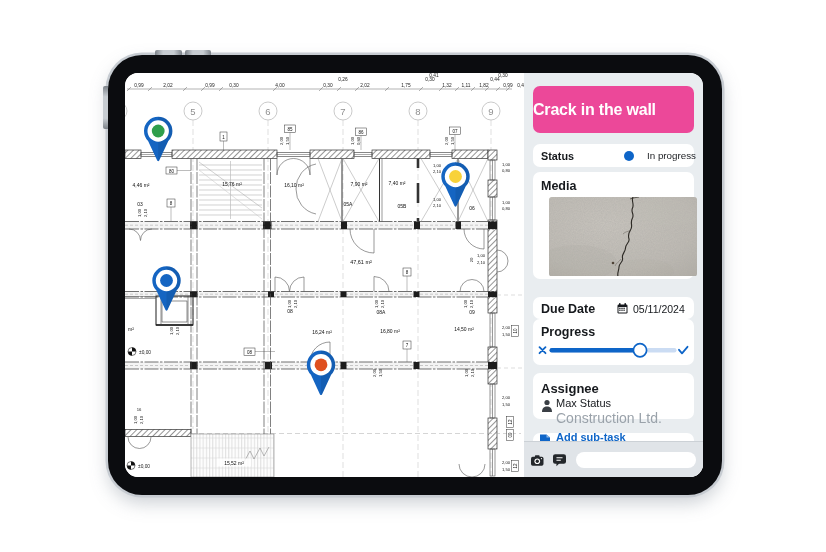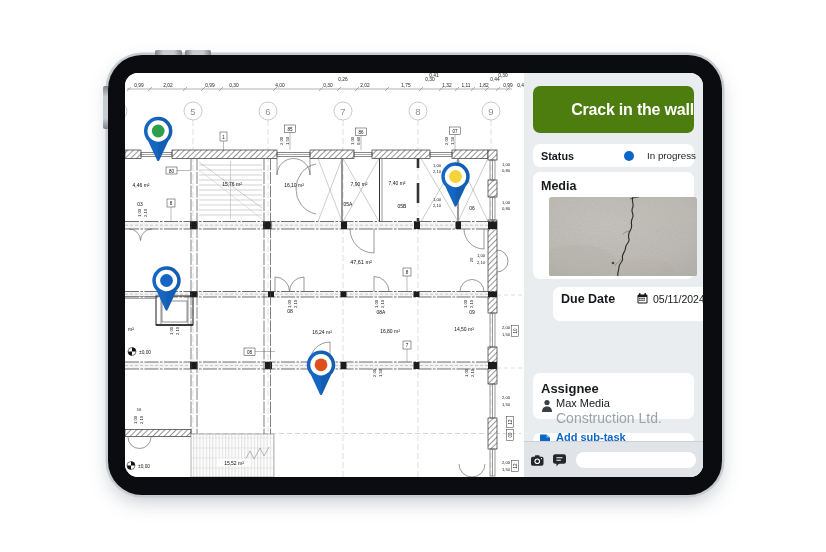--- a/index.html
+++ b/index.html
@@ -8,22 +8,22 @@
   
   .tablet{position:absolute;left:107.5px;top:55px;width:614px;height:440px;background:#0b0c0f;
     border-radius:34px;box-shadow:0 0 0 2.5px #c7ccd2, 0 8px 18px rgba(110,120,135,.35);}
   .btn-top{position:absolute;top:-5px;height:5px;background:linear-gradient(90deg,#7d838a,#c7ccd1 30%,#c7ccd1 70%,#7d838a);border-radius:2px 2px 0 0;}
   .btn-left{position:absolute;left:-4.5px;width:4.5px;background:linear-gradient(180deg,#7d838a,#c7ccd1 25%,#c7ccd1 75%,#7d838a);border-radius:2px 0 0 2px;}
   .screen{position:absolute;left:17.5px;top:18px;width:578px;height:404px;background:#fff;border-radius:13px;overflow:hidden;}
   .plan{position:absolute;left:0;top:0;}
   
   .panel{position:absolute;left:399px;top:0;width:179px;height:404px;background:#e9edf0;}
   .card{position:absolute;left:9px;width:161px;background:#fff;border-radius:7px;}
-  .hbtn{position:absolute;left:9px;width:161px;background:#4d7c0f;border-radius:7px;
-    color:#fff;font-weight:bold;font-size:16px;text-align:right;letter-spacing:-0.2px;}
+  .hbtn{position:absolute;left:9px;width:161px;background:#ec4899;border-radius:7px;
+    color:#fff;font-weight:bold;font-size:16px;text-align:left;letter-spacing:-0.2px;}
   .lbl{font-weight:bold;color:#16191d;font-size:11.5px;}
   .bottombar{position:absolute;left:0;top:367.5px;width:179px;height:36.5px;background:#e0e4e8;border-top:1px solid #ccd1d6;}
   .pill{position:absolute;left:52px;top:10.5px;width:120px;height:16px;background:#fff;border-radius:8.5px;}
 </style>
 </head>
 <body>
 
 <div class="tablet">
 
   <div class="btn-top" style="left:47px;width:27px;"></div>
@@ -606,48 +606,59 @@
           <ellipse cx="95" cy="74" rx="30" ry="12" fill="#98948c" opacity="0.06"></ellipse>
           <path d="M84,0 c-2,4 1.5,7 -0.5,11 c-2,4 2,6 0,10 c-3,5 1,8 -2,12 c-2,3 -2.5,6 -1.5,9 c1,3 -3.5,5 -3.5,9 c0,4 -4,6 -3,10 c1,4 -3.5,5 -3.5,9 c0,3 -2,6 -1,9.5" stroke="#2e2b26" stroke-width="1.15" fill="none"></path>
           <path d="M84,1 l6,-1 M84,1 l-3,1" stroke="#33302a" stroke-width="0.7" fill="none"></path>
           <path d="M82,33 c-3,2 -5,1 -8,4" stroke="#4a463f" stroke-width="0.5" fill="none" opacity="0.8"></path>
           <path d="M72,62 c-2,3 -5,4 -6,7" stroke="#4a463f" stroke-width="0.5" fill="none" opacity="0.7"></path>
           <circle cx="64" cy="66" r="1.3" fill="#4f4437"></circle>
           </g>
         </svg>
       </div>
 
-      <div class="card" style="top:214px;height:34px;margin-left:20px;">
+      <div class="card" style="top:224px;height:22px;">
         <span class="lbl abs" style="left:8px;top:4.5px;font-size:12.5px;">Due Date</span>
         <svg class="abs" style="left:84px;top:5.5px;" width="11" height="11" viewBox="0 0 11 11">
             <rect x="0.5" y="1.5" width="10" height="9" rx="1.2" fill="#16191d"></rect>
             <rect x="2" y="0" width="1.6" height="3" rx="0.8" fill="#16191d"></rect>
             <rect x="7.4" y="0" width="1.6" height="3" rx="0.8" fill="#16191d"></rect>
             <rect x="1.5" y="4" width="8" height="5.5" fill="#fff"></rect>
             <g fill="#16191d">
               <rect x="2.2" y="4.7" width="1.4" height="1.2"></rect>
               <rect x="4.3" y="4.7" width="1.4" height="1.2"></rect>
               <rect x="6.4" y="4.7" width="1.4" height="1.2"></rect>
               <rect x="2.2" y="6.6" width="1.4" height="1.2"></rect>
               <rect x="4.3" y="6.6" width="1.4" height="1.2"></rect>
               <rect x="6.4" y="6.6" width="1.4" height="1.2"></rect>
             </g>
           </svg>
         <span class="abs" style="left:100px;top:5.5px;font-size:10.5px;color:#16191d;white-space:nowrap;">05/11/2024</span>
       </div>
 
+      <div class="card" style="top:246px;height:45.5px;">
+        <span class="lbl abs" style="left:8px;top:6px;font-size:12.5px;">Progress</span>
+
+        <svg class="abs" style="left:0;top:22px;" width="161" height="20" viewBox="0 0 161 20">
+          <path d="M6.5,6.2 l6,6 m0,-6 l-6,6" stroke="#0e65c8" stroke-width="1.8" stroke-linecap="round"></path>
+          <rect x="16.5" y="7" width="127" height="4.5" rx="2.2" fill="#cbdcf3"></rect>
+          <rect x="16.5" y="7" width="90.5" height="4.5" rx="2.2" fill="#0e65c8"></rect>
+          <circle cx="107" cy="9.2" r="6.6" fill="#fff" stroke="#0e65c8" stroke-width="1.7"></circle>
+          <path d="M146,8.8 l3,3.5 5.5,-6.5" stroke="#0e65c8" stroke-width="1.8" fill="none" stroke-linecap="round" stroke-linejoin="round"></path>
+        </svg>
+      </div>
 
       <div class="card" style="top:300px;height:46px;">
         <span class="lbl abs" style="left:8px;top:8px;font-size:13px;">Assignee</span>
 
         <svg class="abs" style="left:8px;top:26px;" width="12" height="14" viewBox="0 0 12 14">
           <circle cx="6" cy="3.5" r="2.6" fill="#3a3f45"></circle>
           <path d="M1,13 c0,-4 2.2,-5.5 5,-5.5 c2.8,0 5,1.5 5,5.5 z" fill="#3a3f45"></path>
         </svg>
-        <span class="abs" style="left:23px;top:24px;font-size:11px;color:#16191d;">Max Media</span>
+        <span class="abs" style="left:23px;top:24px;font-size:11px;color:#16191d;">Max Status</span>
         <span class="abs" style="left:23px;top:37px;font-size:14px;color:#9aa2aa;">Construction Ltd.</span>
       </div>
 
       <div class="card" style="top:359.7px;height:30px;">
 
         <svg class="abs" style="left:6px;top:1px;" width="12" height="11" viewBox="0 0 12 11">
           <path d="M1,0.5 h6.5 l3.5,3 v7 h-10 z" fill="#0e65c8"></path>
           <path d="M7.5,0.5 l0,3 3.5,0" fill="#8fb9e8"></path>
         </svg>
         <span class="abs" style="left:23px;top:-1.5px;font-size:11px;font-weight:bold;color:#0e65c8;white-space:nowrap;">Add sub-task</span>

